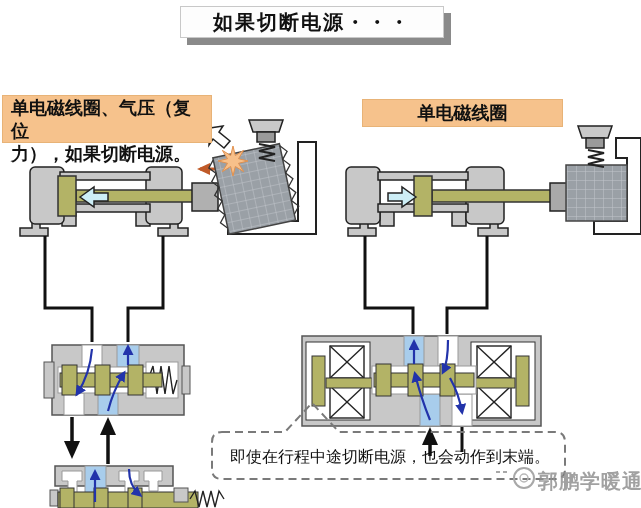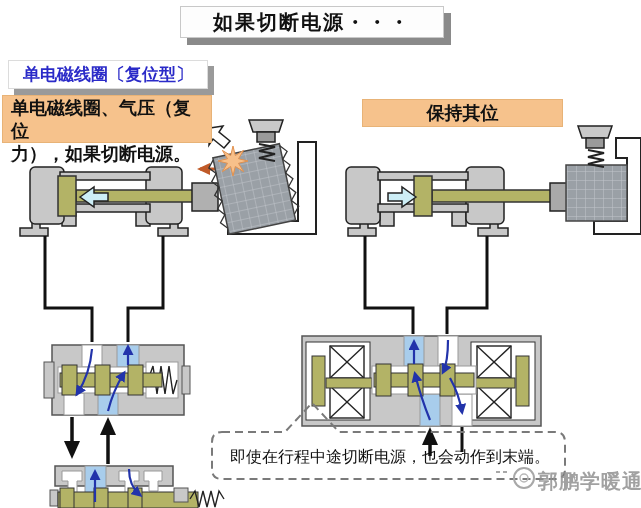--- a/index.html
+++ b/index.html
@@ -203,25 +203,24 @@
 
   <g fill="none" stroke="#a8a8a8">
     <line x1="496" y1="472" x2="510" y2="472" stroke-width="2" stroke-dasharray="4 3"></line>
     <circle cx="524" cy="478" r="10" stroke-width="2"></circle>
     <circle cx="524" cy="478" r="4" stroke-width="1.5" stroke="#b8b8b8"></circle>
   </g>
 </svg>
 
 <div class="abs title-box">如果切断电源・・・</div>
 
-<div class="abs hd hd-left">单电磁线圈〔复位型〕</div>
 
 <div class="abs note note-left">
   <div>单电磁线圈、气压（复位</div>
   <div>力），如果切断电源。</div>
 </div>
-<div class="abs note note-right">保持其位</div>
+<div class="abs note note-right">单电磁线圈</div>
 
 <div class="abs callout-text">即使在行程中途切断电源，也会动作到末端。</div>
 
 <div class="abs watermark-text">郭鹏学暖通</div>
 
 </div>
 
 </body></html>

